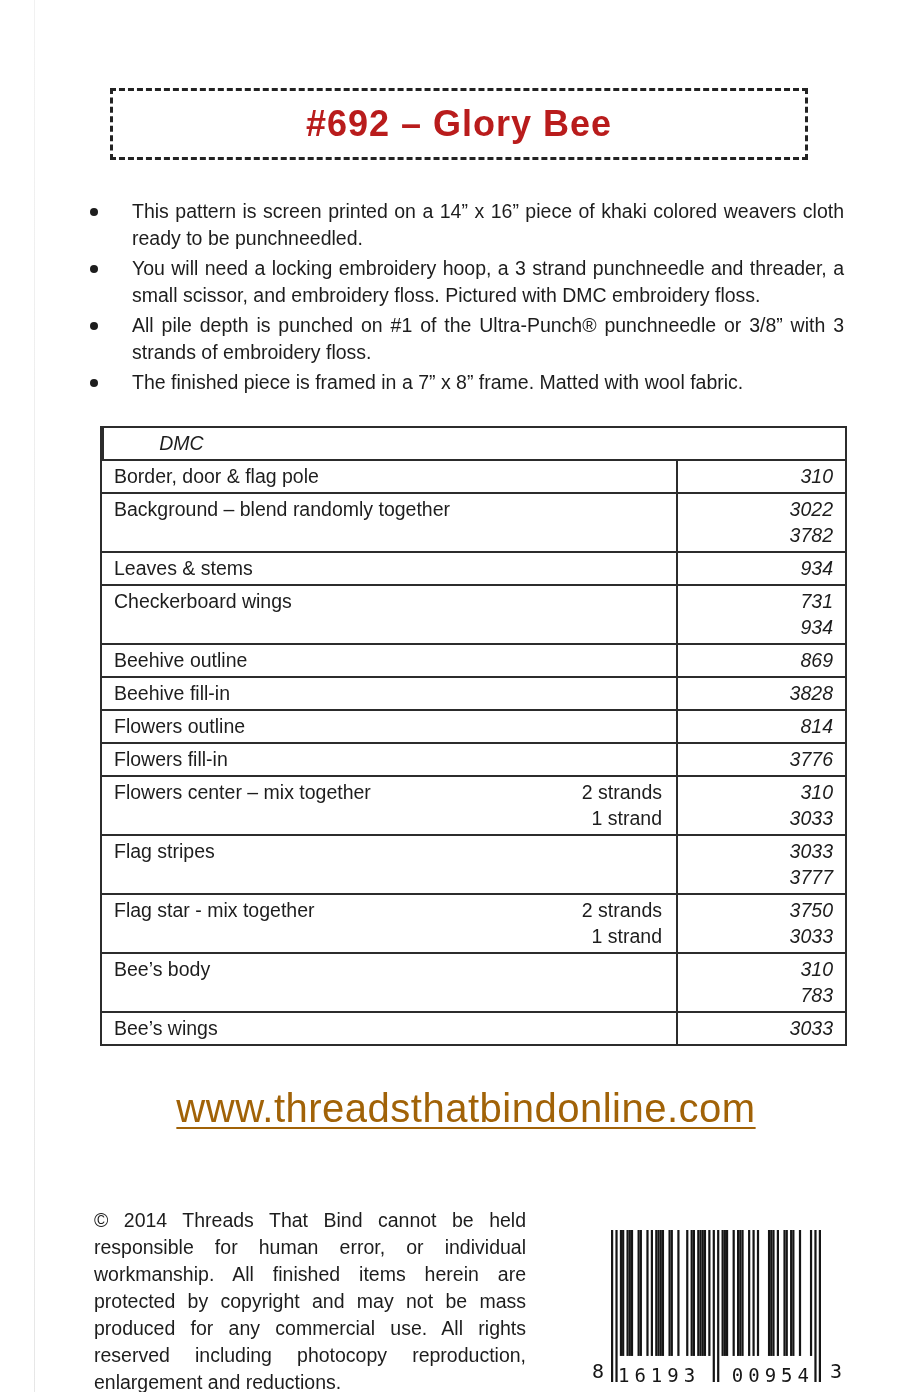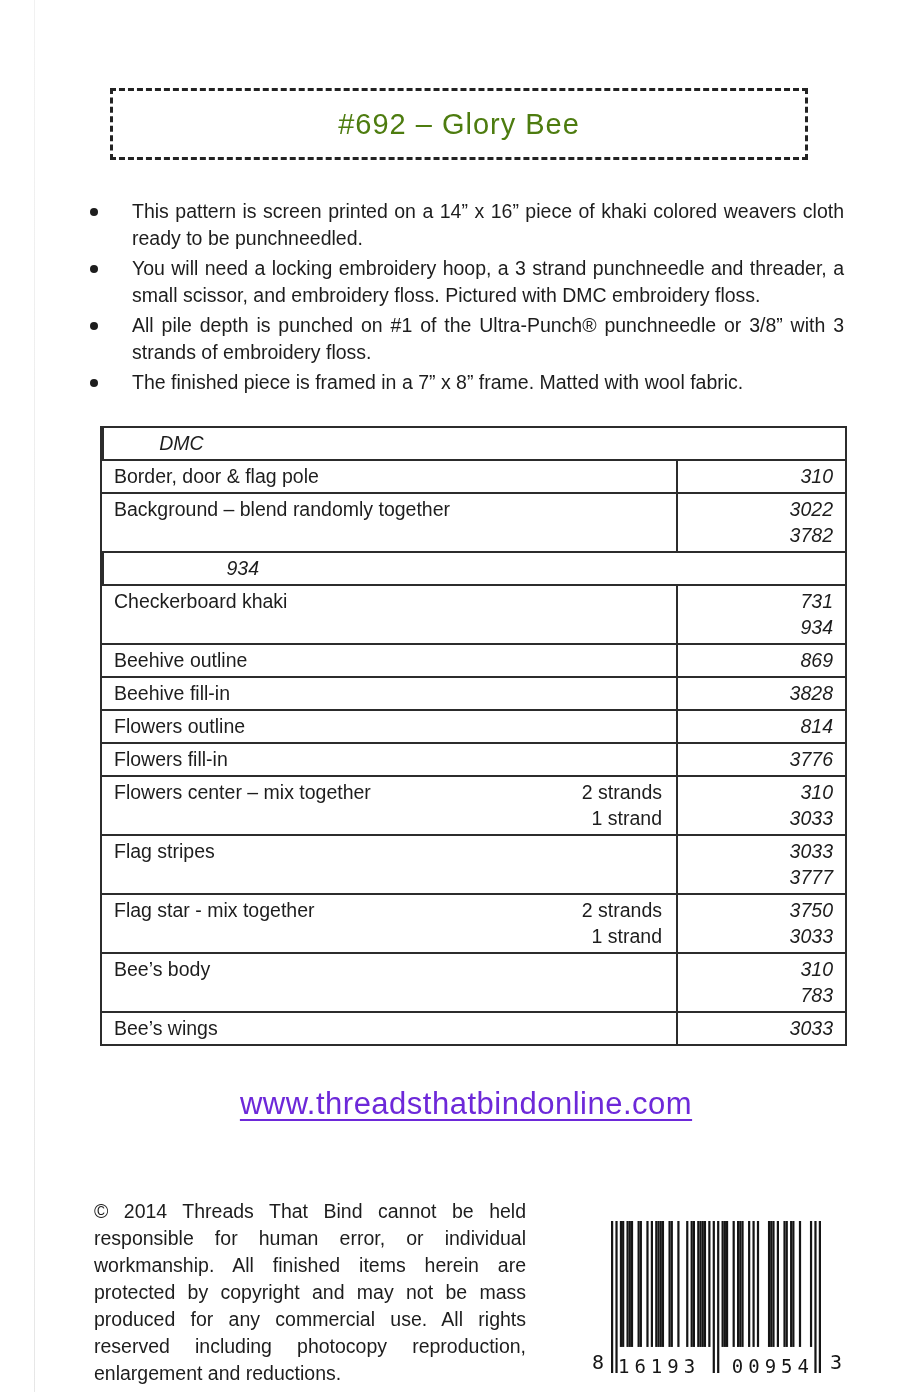--- a/index.html
+++ b/index.html
@@ -17,21 +17,21 @@
   }
   .page { padding:88px 56px 0 88px; }
 
   
   .title-box {
     margin-left:22px; width:692px; height:66px;
     border:3px dashed #232323;
     display:flex; align-items:center; justify-content:center;
   }
   .title-box h1 {
-    margin:0; font-size:29px; font-weight:400; letter-spacing:1px; color:#4d7c0f;
+    margin:0; font-size:36px; font-weight:700; letter-spacing:1px; color:#b91c1c;
   }
 
   
   .notes { list-style:none; margin:38px 0 0 0; padding:0; }
   .notes li { display:flex; margin-bottom:3px; }
   .bdot {
     flex:0 0 8px; height:8px; border-radius:50%;
     background:#1d1d1d; margin:10px 34px 0 2px;
   }
   .btext { flex:1; font-size:19.5px; line-height:27px; text-align:justify; }
@@ -49,21 +49,21 @@
     flex:0 0 155px; border-left:2px solid #2c2c2c;
     text-align:right; padding:2px 12px 3px 0;font-style:italic;
   }
   .thead .item-cell { display:block; text-align:center; padding-left:0; }
   .thead .dmc-cell { text-align:center; padding-right:0; }
   .strands { text-align:right; padding-right:14px; white-space:nowrap; }
 
   
   .website { margin-top:40px; text-align:center; }
   .website a {
-    font-size:31px; color:#6d28d9; letter-spacing:0.5px;
+    font-size:40px; color:#a16207; letter-spacing:0.5px;
     text-decoration:underline; text-decoration-thickness:2px; text-underline-offset:5px;
   }
 
   
   .bottom { margin-top:76px; display:flex; justify-content:space-between; align-items:center; }
   .copyright {
     width:432px; margin:0 0 0 6px;
     font-size:19.5px; line-height:27px; text-align:justify;
   }
   .barcode { display:flex; align-items:flex-end; margin:8px 2px 0 0; }
@@ -127,27 +127,30 @@
       <div class="trow">
         <div class="cell item-cell">
           <div class="item-label">Background – blend randomly together</div>
         </div>
         <div class="cell dmc-cell">
           <div>3022</div>
           <div>3782</div>
         </div>
       </div>
       <div class="trow">
+        <div class="cell item-cell">
+          <div class="item-label">Leaves &amp; stems</div>
+        </div>
         <div class="cell dmc-cell">
           <div>934</div>
         </div>
       </div>
       <div class="trow">
         <div class="cell item-cell">
-          <div class="item-label">Checkerboard khaki</div>
+          <div class="item-label">Checkerboard wings</div>
         </div>
         <div class="cell dmc-cell">
           <div>731</div>
           <div>934</div>
         </div>
       </div>
       <div class="trow">
         <div class="cell item-cell">
           <div class="item-label">Beehive outline</div>
         </div>

